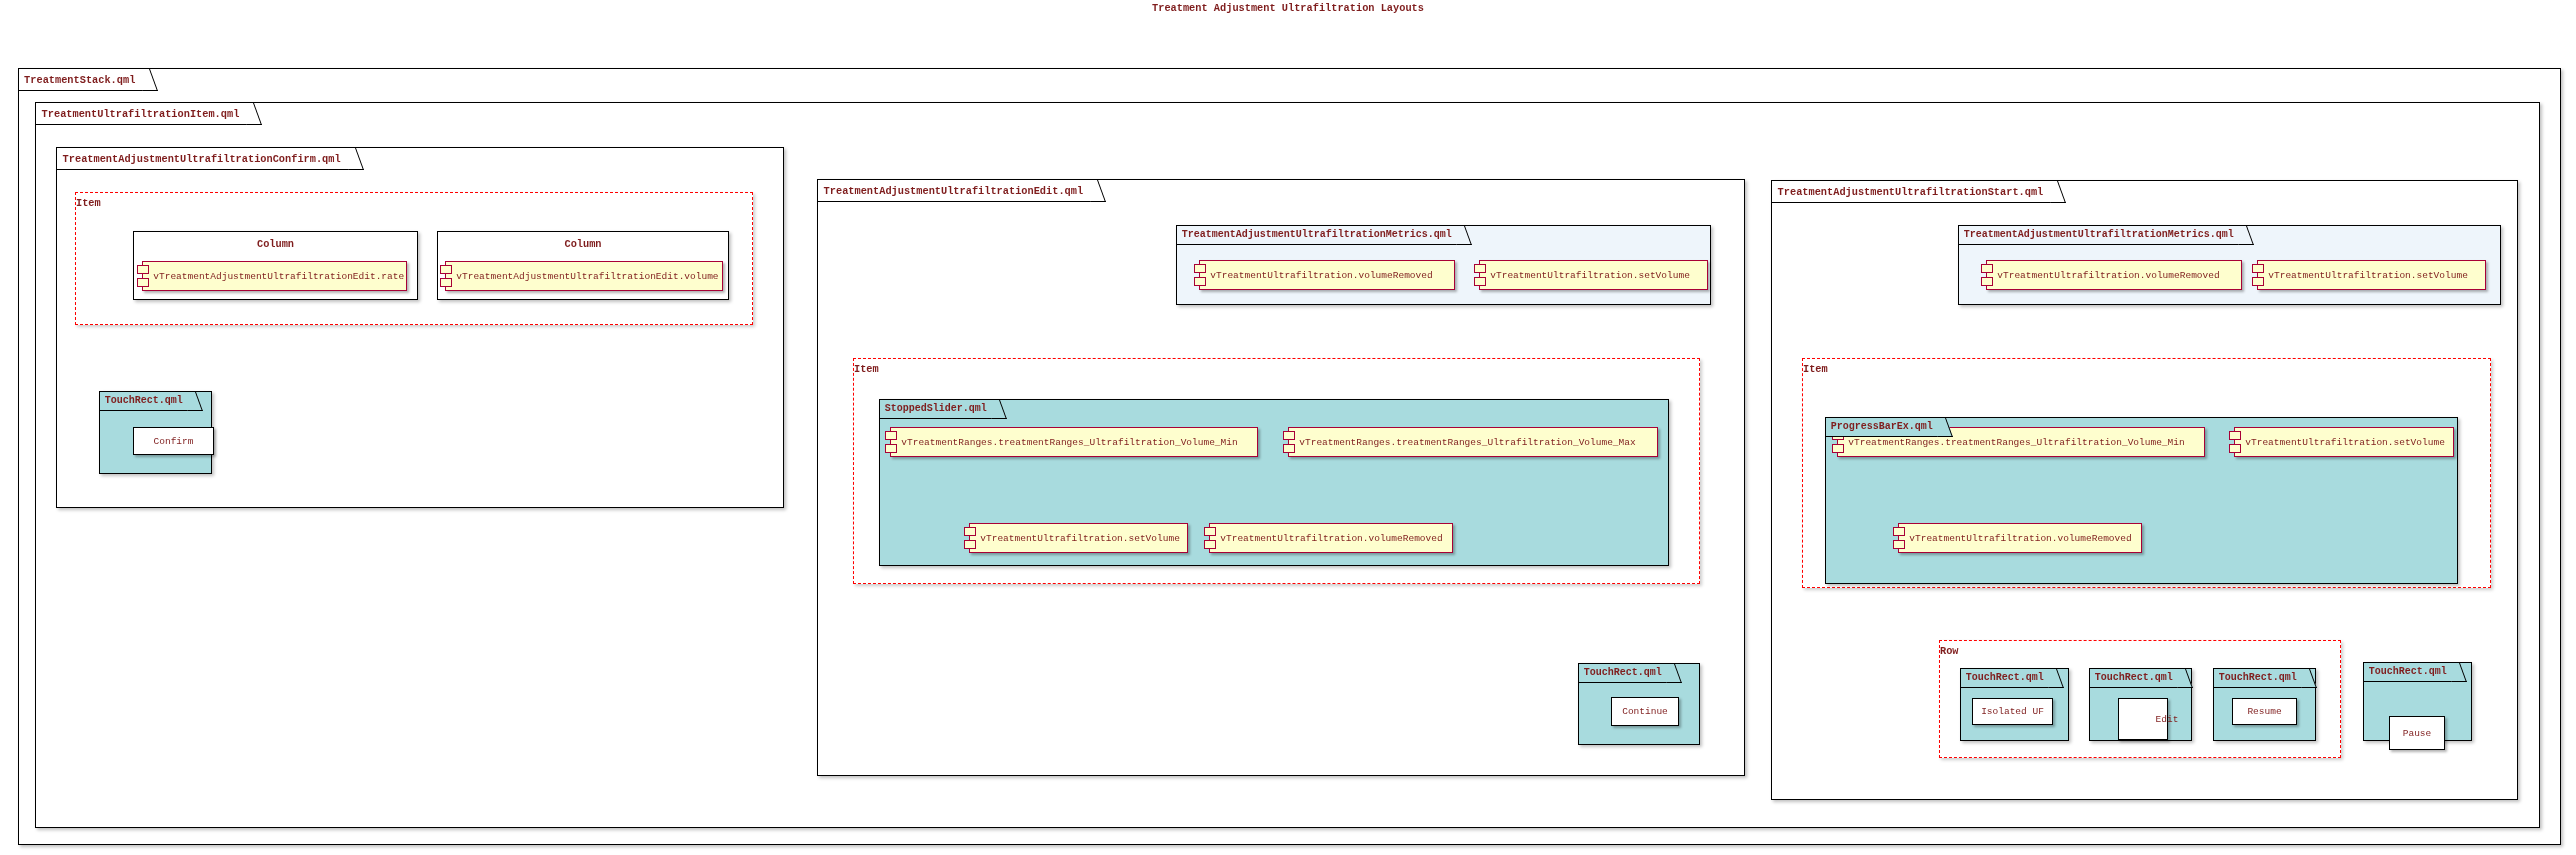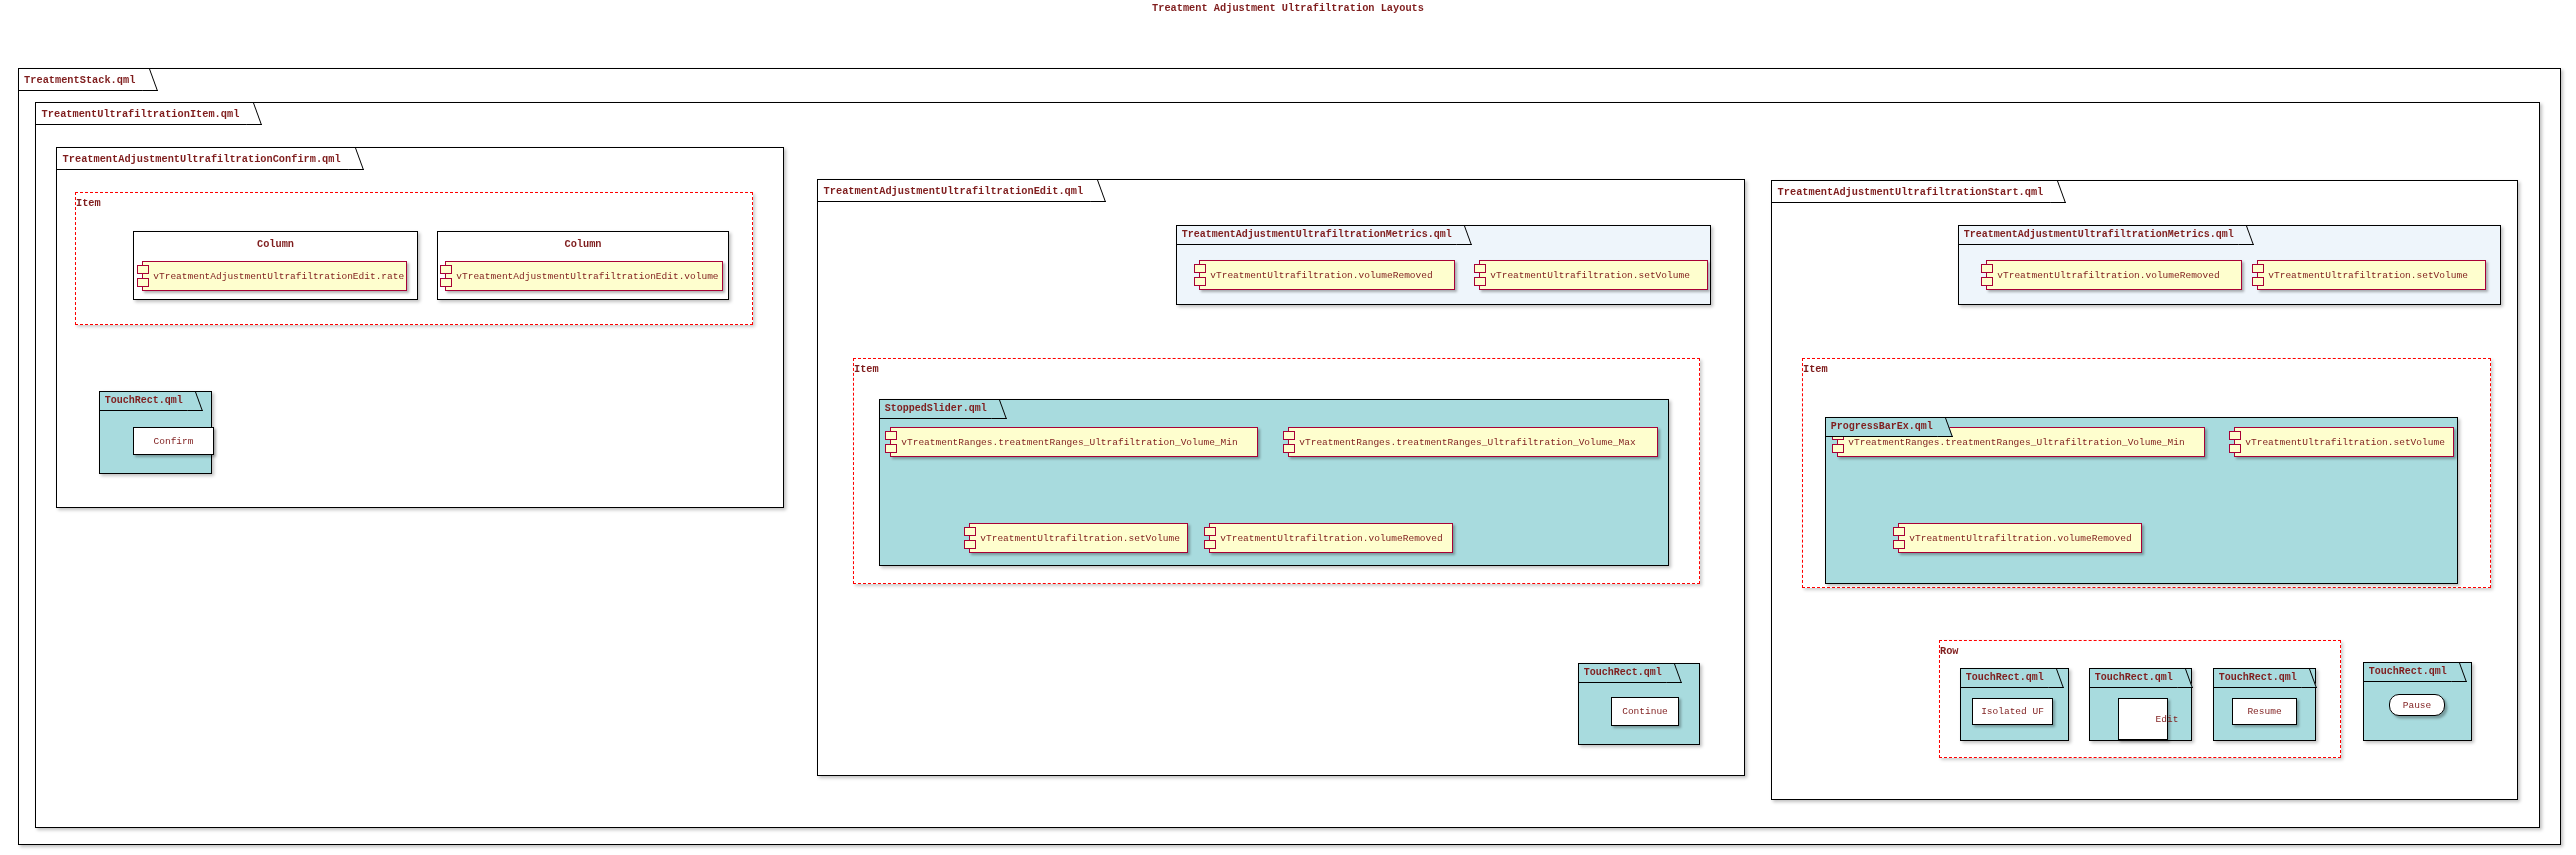--- a/index.html
+++ b/index.html
@@ -196,16 +196,16 @@
   <div class="btn" style="left:2118px; top:698px; width:44px; height:42px;padding-left:48px;">Edit</div>
 
   <div class="frame teal" style="left:2213px; top:668px; width:103px; height:73px;">
     <div class="ftab small">TouchRect.qml</div>
   </div>
   <div class="btn" style="left:2232px; top:698px; width:65px; height:27px;">Resume</div>
 
   <div class="frame teal" style="left:2363px; top:662px; width:109px; height:79px;">
     <div class="ftab small">TouchRect.qml</div>
   </div>
-  <div class="btn" style="left:2389px; top:694px; width:56px; height:22px;border-radius:10px;">Pause</div>
+  <div class="btn" style="left:2389px; top:716px; width:56px; height:34px;">Pause</div>
 
 </div>
 
 
 </body></html>

